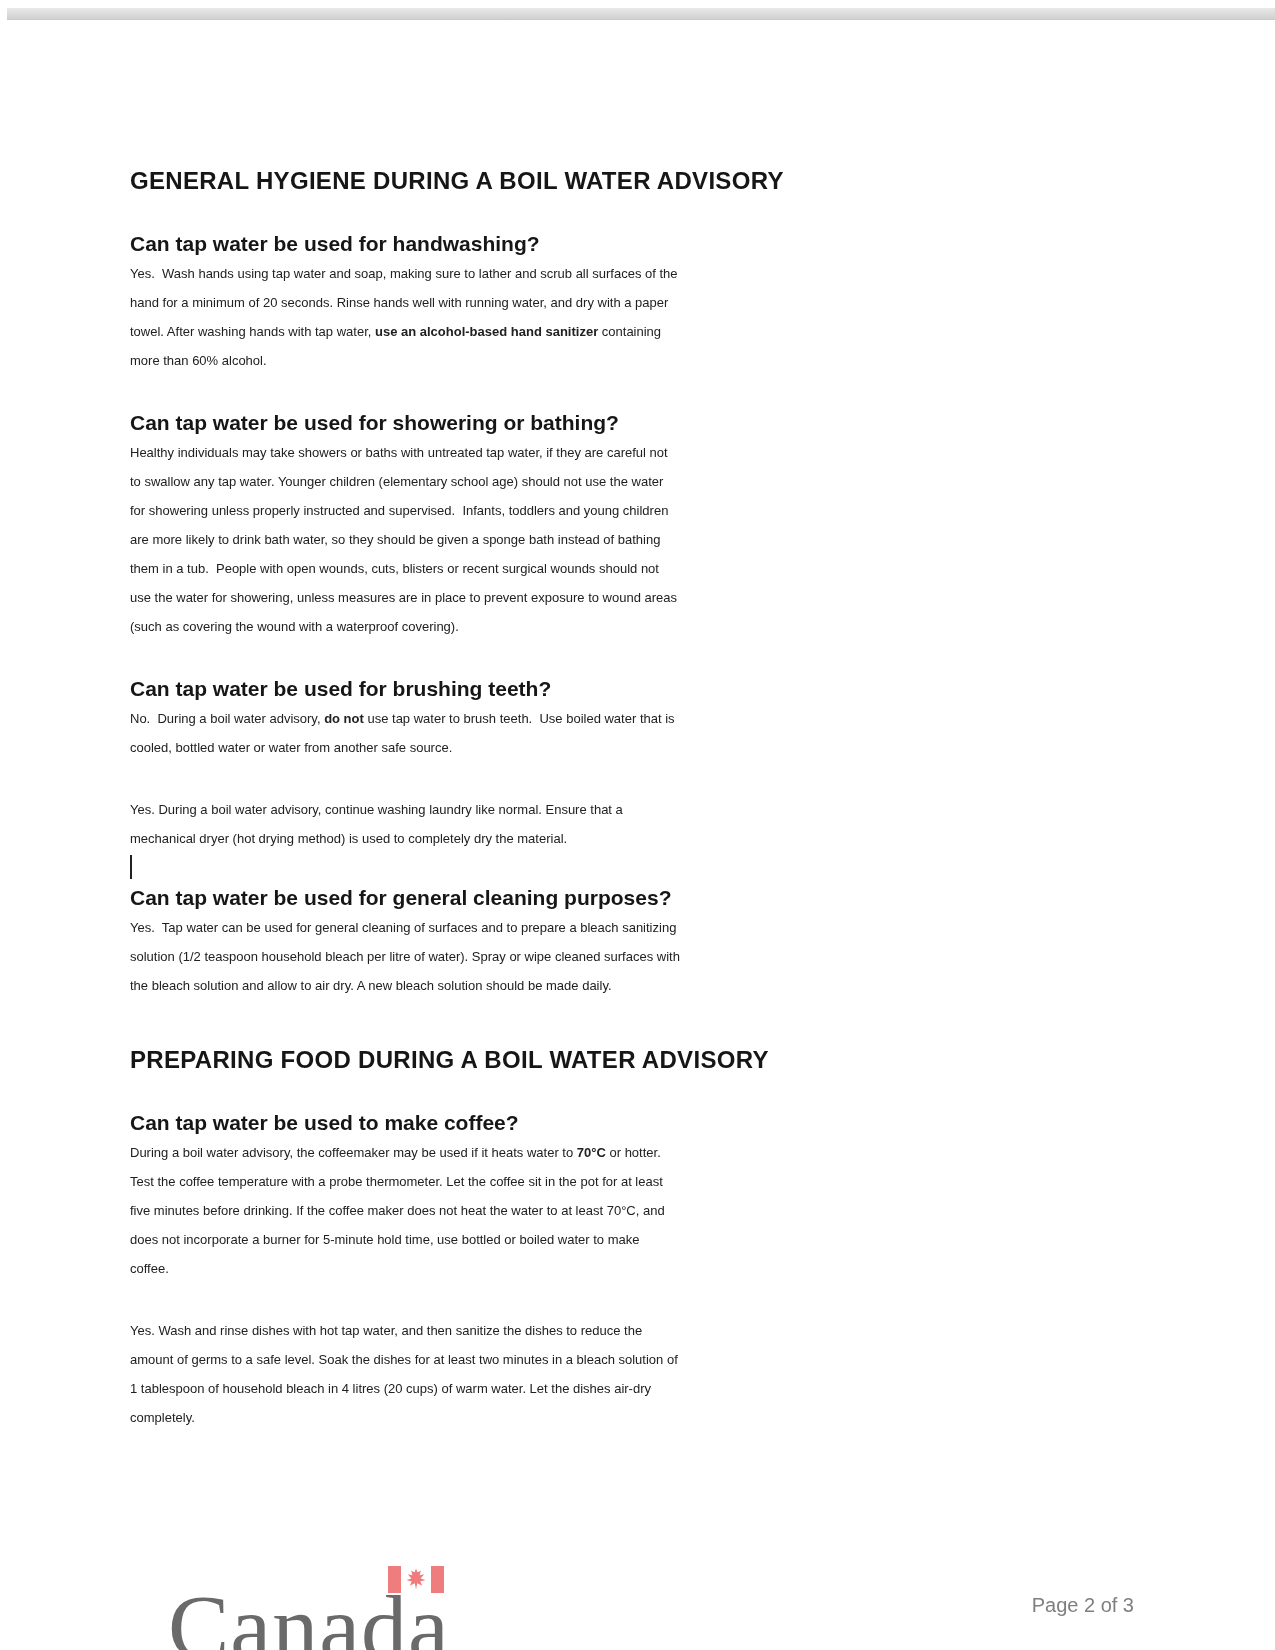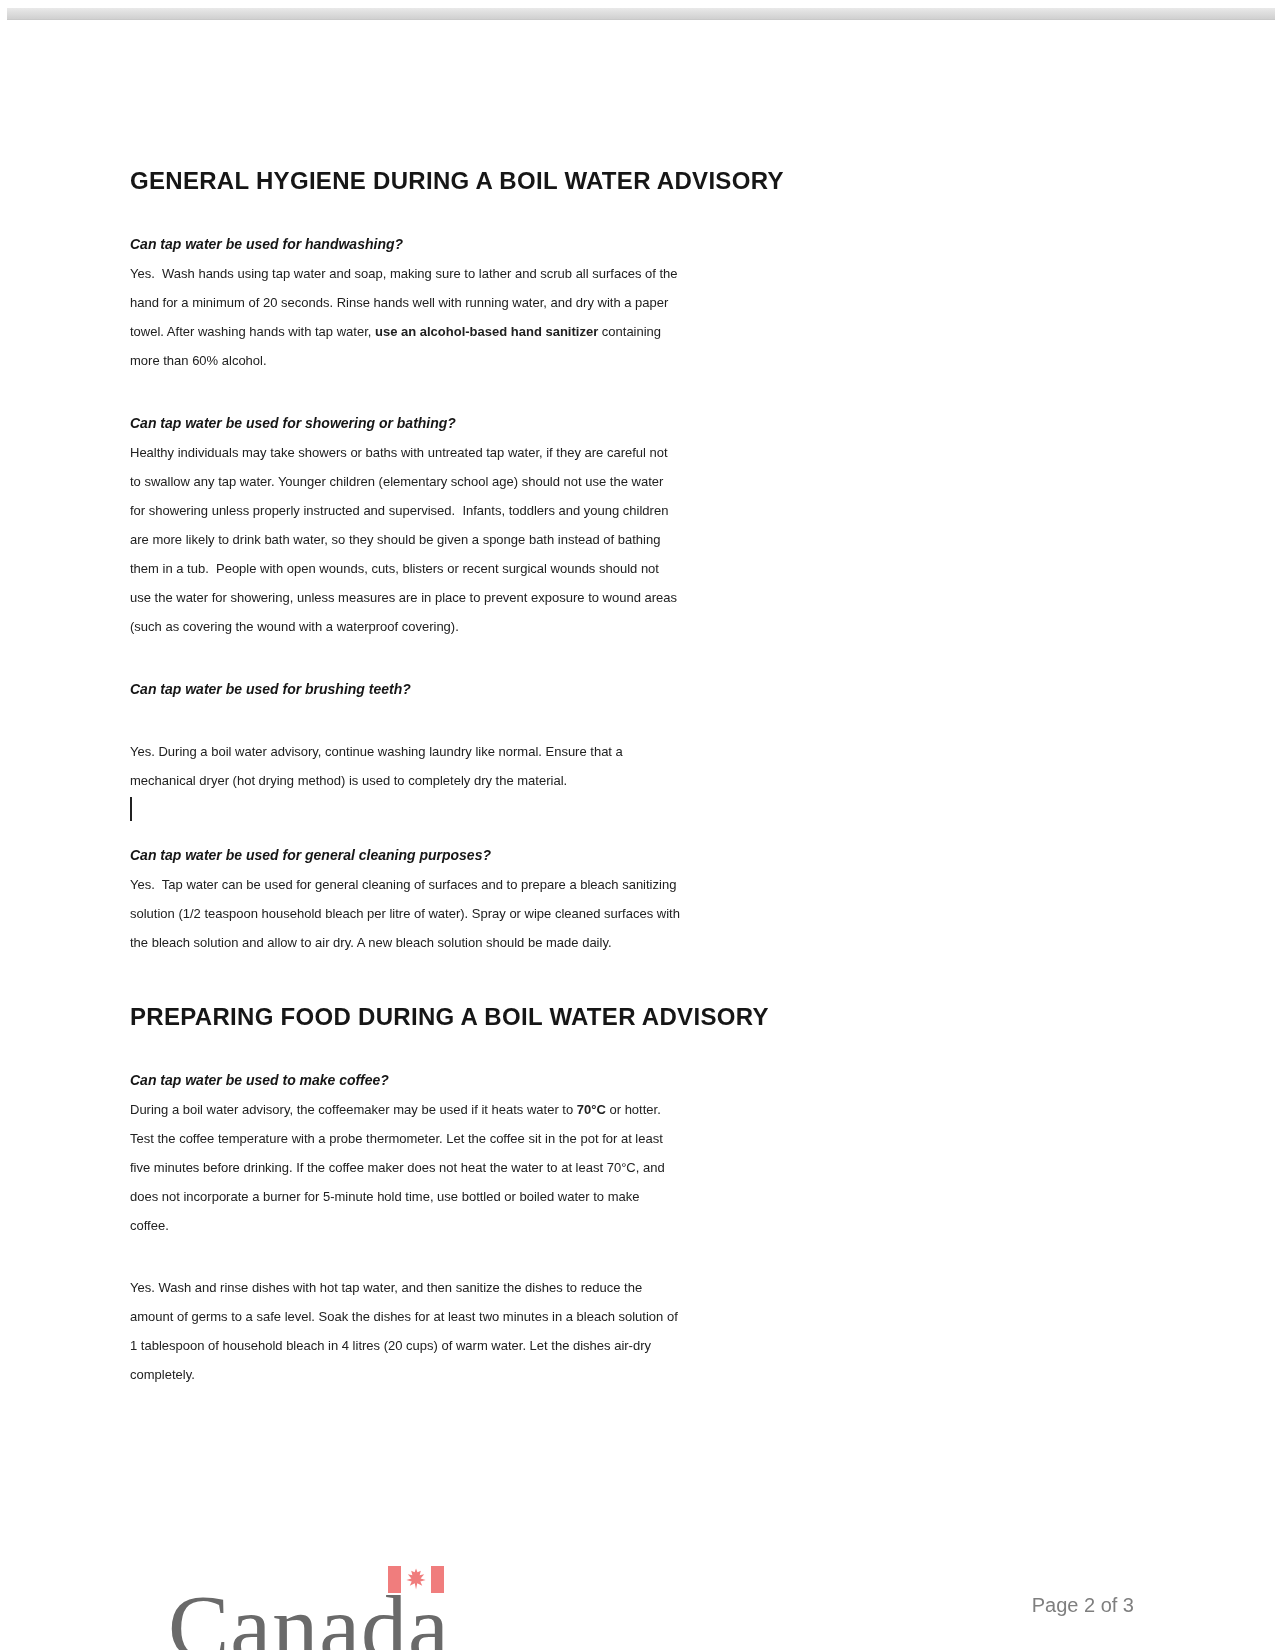--- a/index.html
+++ b/index.html
@@ -47,45 +47,44 @@
     font-size:24px;
     line-height:31px;
     font-weight:bold;
     letter-spacing:.3px;
     color:var(--heading);
     margin:44px 0 0 0;
   }
   .section-heading:first-child{ margin-top:0; }
   .qa{ margin-top:33px; }
   .question{
-    font-size:14px;
+    font-size:21px;
     line-height:30px;
     font-weight:bold;
-    font-style:italic;
     color:var(--heading);
   }
   .answer{
     font-size:13px;
     line-height:29px;
     white-space:pre-wrap;
     color:var(--text);
   }
   .answer .b{ font-weight:bold; }
   .caret-line{
     height:27px;
     display:flex;
     align-items:center;
   }
   .caret{
     display:inline-block;
     width:2px;
     height:24px;
     background:var(--text);
   }
-  .qa.has-caret + .qa{ margin-top:18px; }
+  .qa.has-caret + .qa{ margin-top:3px; }
   .wordmark{
     position:absolute;
     left:168px;
     top:1581px;
     font-family:"Liberation Serif", serif;
     font-size:92px;
     line-height:1;
     color:var(--wordmark-gray);
     letter-spacing:1px;
   }
@@ -126,20 +125,22 @@
         <div class="answer"><span>Healthy individuals may take showers or baths with untreated tap water, if they are careful not
 to swallow any tap water. Younger children (elementary school age) should not use the water
 for showering unless properly instructed and supervised.  Infants, toddlers and young children
 are more likely to drink bath water, so they should be given a sponge bath instead of bathing
 them in a tub.  People with open wounds, cuts, blisters or recent surgical wounds should not
 use the water for showering, unless measures are in place to prevent exposure to wound areas
 (such as covering the wound with a waterproof covering).</span></div>
       </div>
       <div class="qa">
         <div class="question">Can tap water be used for brushing teeth?</div>
+        <div class="answer"><span>No.  During a boil water advisory, </span><span class="b">do not</span><span> use tap water to brush teeth.  Use boiled water that is
+cooled, bottled water or water from another safe source.</span></div>
       </div>
       <div class="qa has-caret">
         <div class="answer"><span>Yes. During a boil water advisory, continue washing laundry like normal. Ensure that a
 mechanical dryer (hot drying method) is used to completely dry the material.</span></div>
         <div class="caret-line">
           <span class="caret"></span>
         </div>
       </div>
       <div class="qa">
         <div class="question">Can tap water be used for general cleaning purposes?</div>

